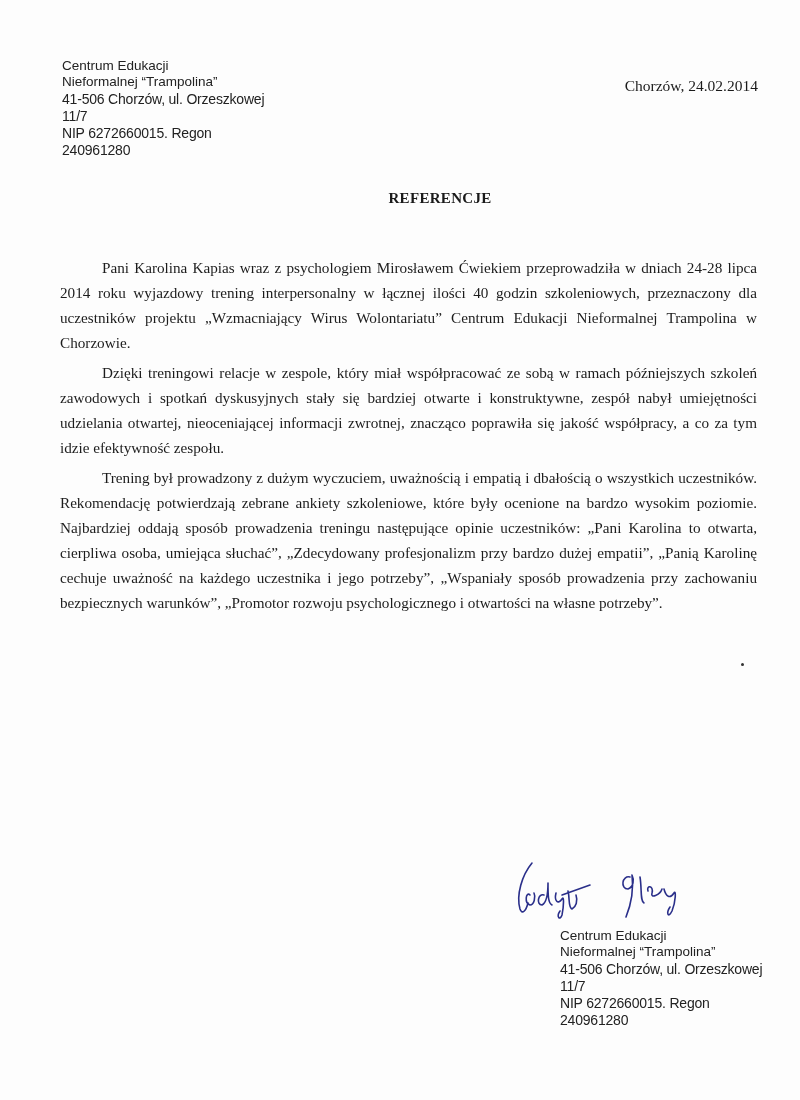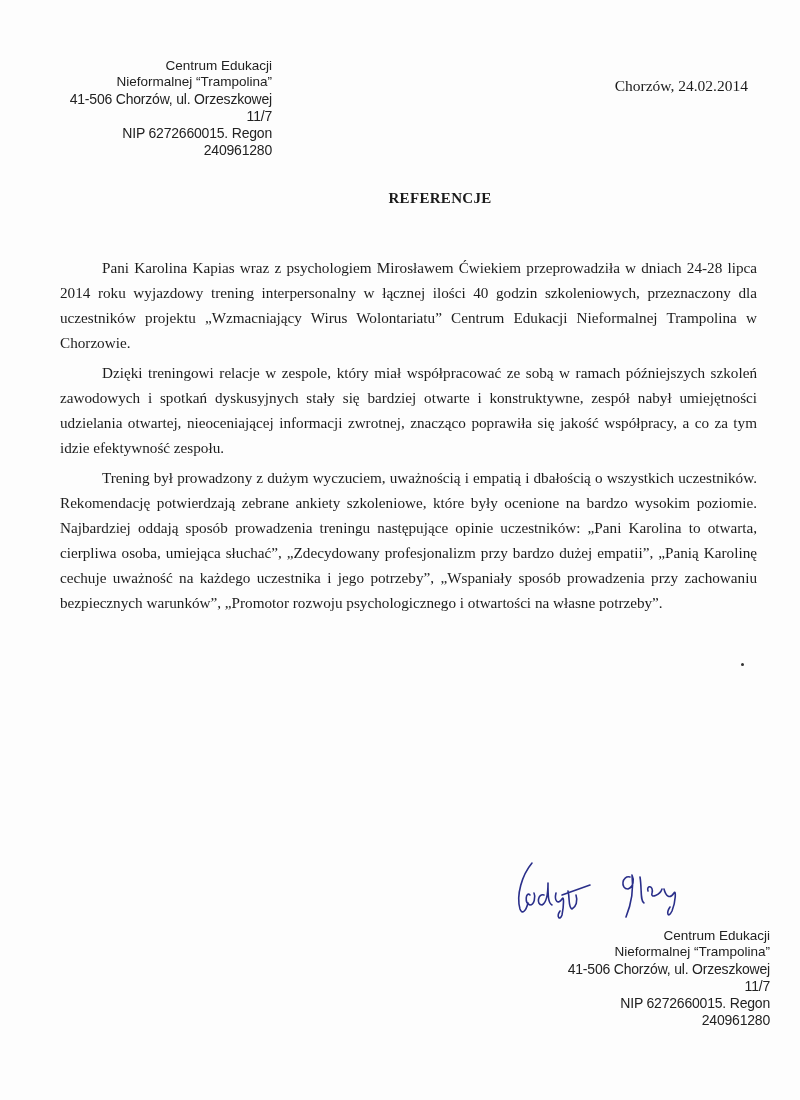--- a/index.html
+++ b/index.html
@@ -12,21 +12,21 @@
       height: 1100px;
       position: relative;
       overflow: hidden;
       background: #fdfdfd;
       color: #1a1a1a;
     }
     .stamp {
       position: absolute;
       font-family: "Liberation Sans", sans-serif;
       color: #222;
-      text-align: right;
+      text-align: left;
       line-height: 1.22;
     }
     .stamp .s-line1, .stamp .s-line2 {
       font-size: 13.5px;
       display: block;
     }
     .stamp .s-line3, .stamp .s-line4 {
       font-size: 14px;
       display: block;
       letter-spacing: -0.2px;
@@ -36,21 +36,21 @@
       top: 58px;
       width: 210px;
     }
     .stamp-bottom {
       left: 560px;
       top: 928px;
       width: 210px;
     }
     .place-date {
       position: absolute;
-      right: 52px;
+      right: 42px;
       top: 77px;
       font-family: "Liberation Serif", serif;
       font-size: 15.5px;
       color: #1a1a1a;
     }
     .doc-title {
       position: absolute;
       left: 0;
       width: 800px;
       top: 190px;

